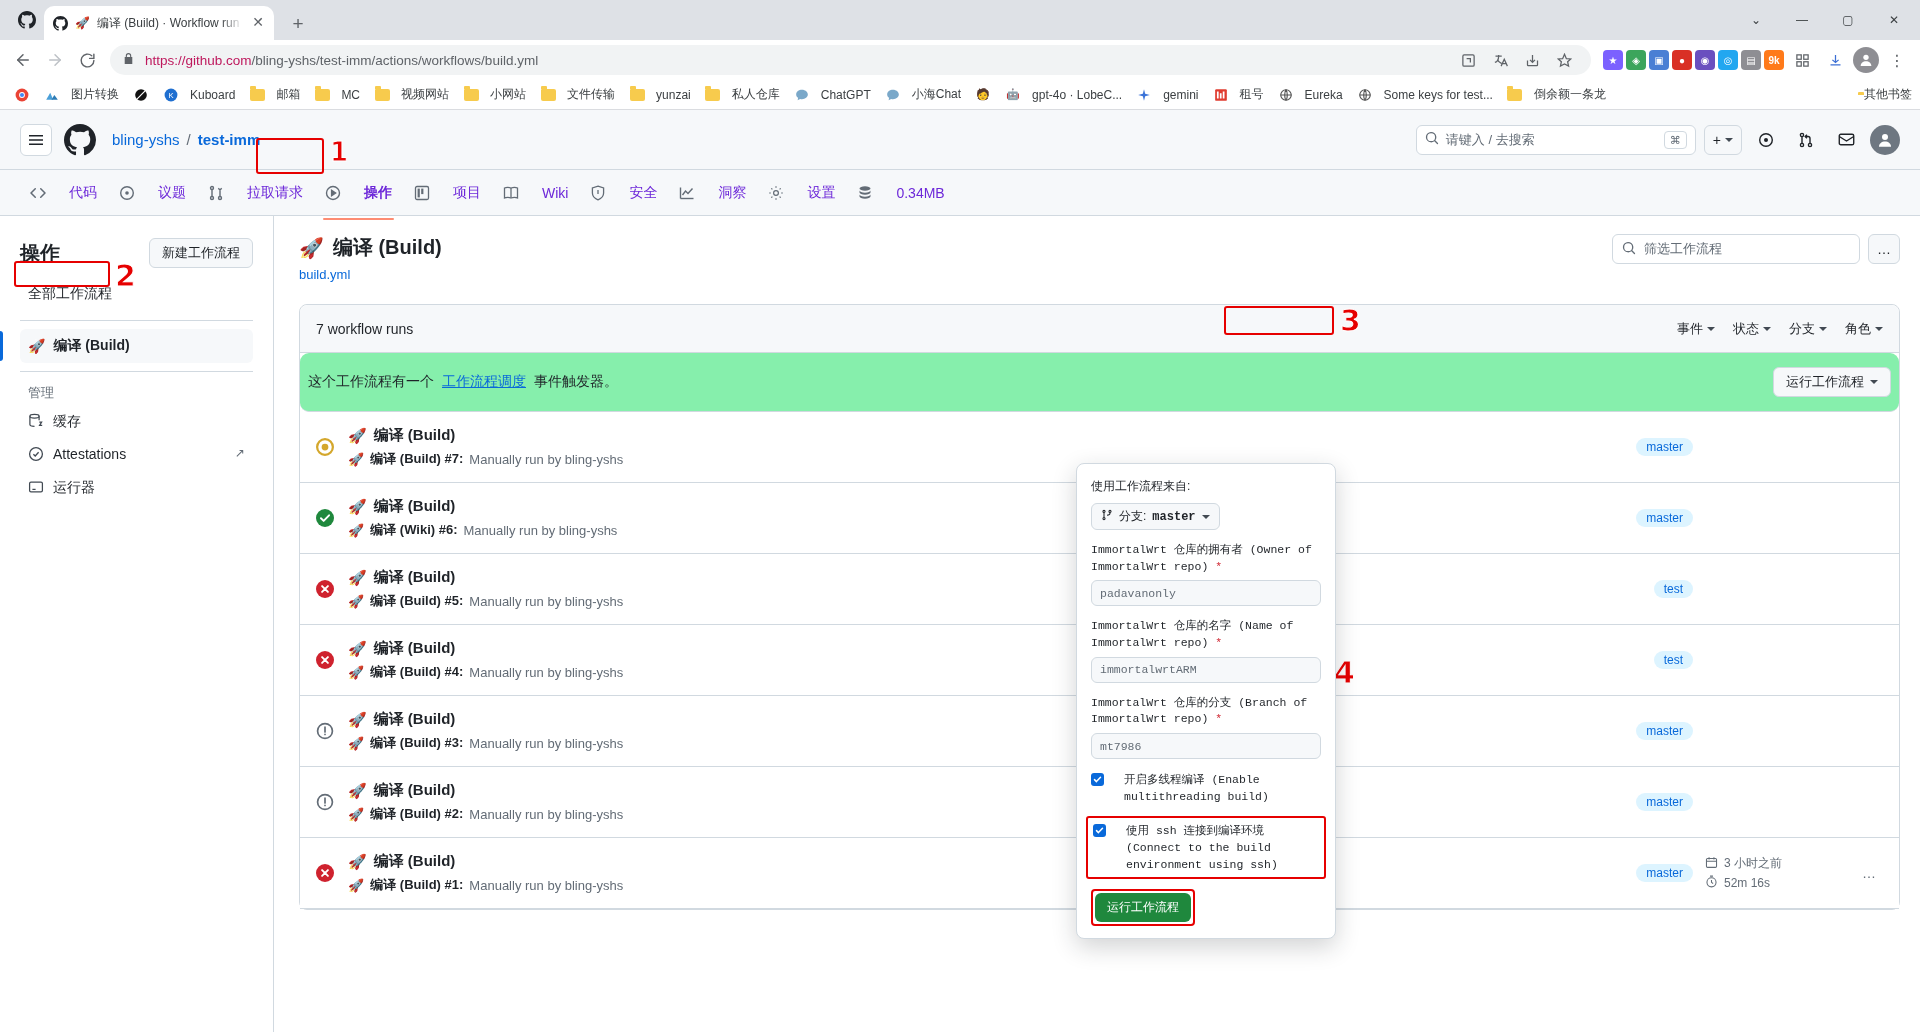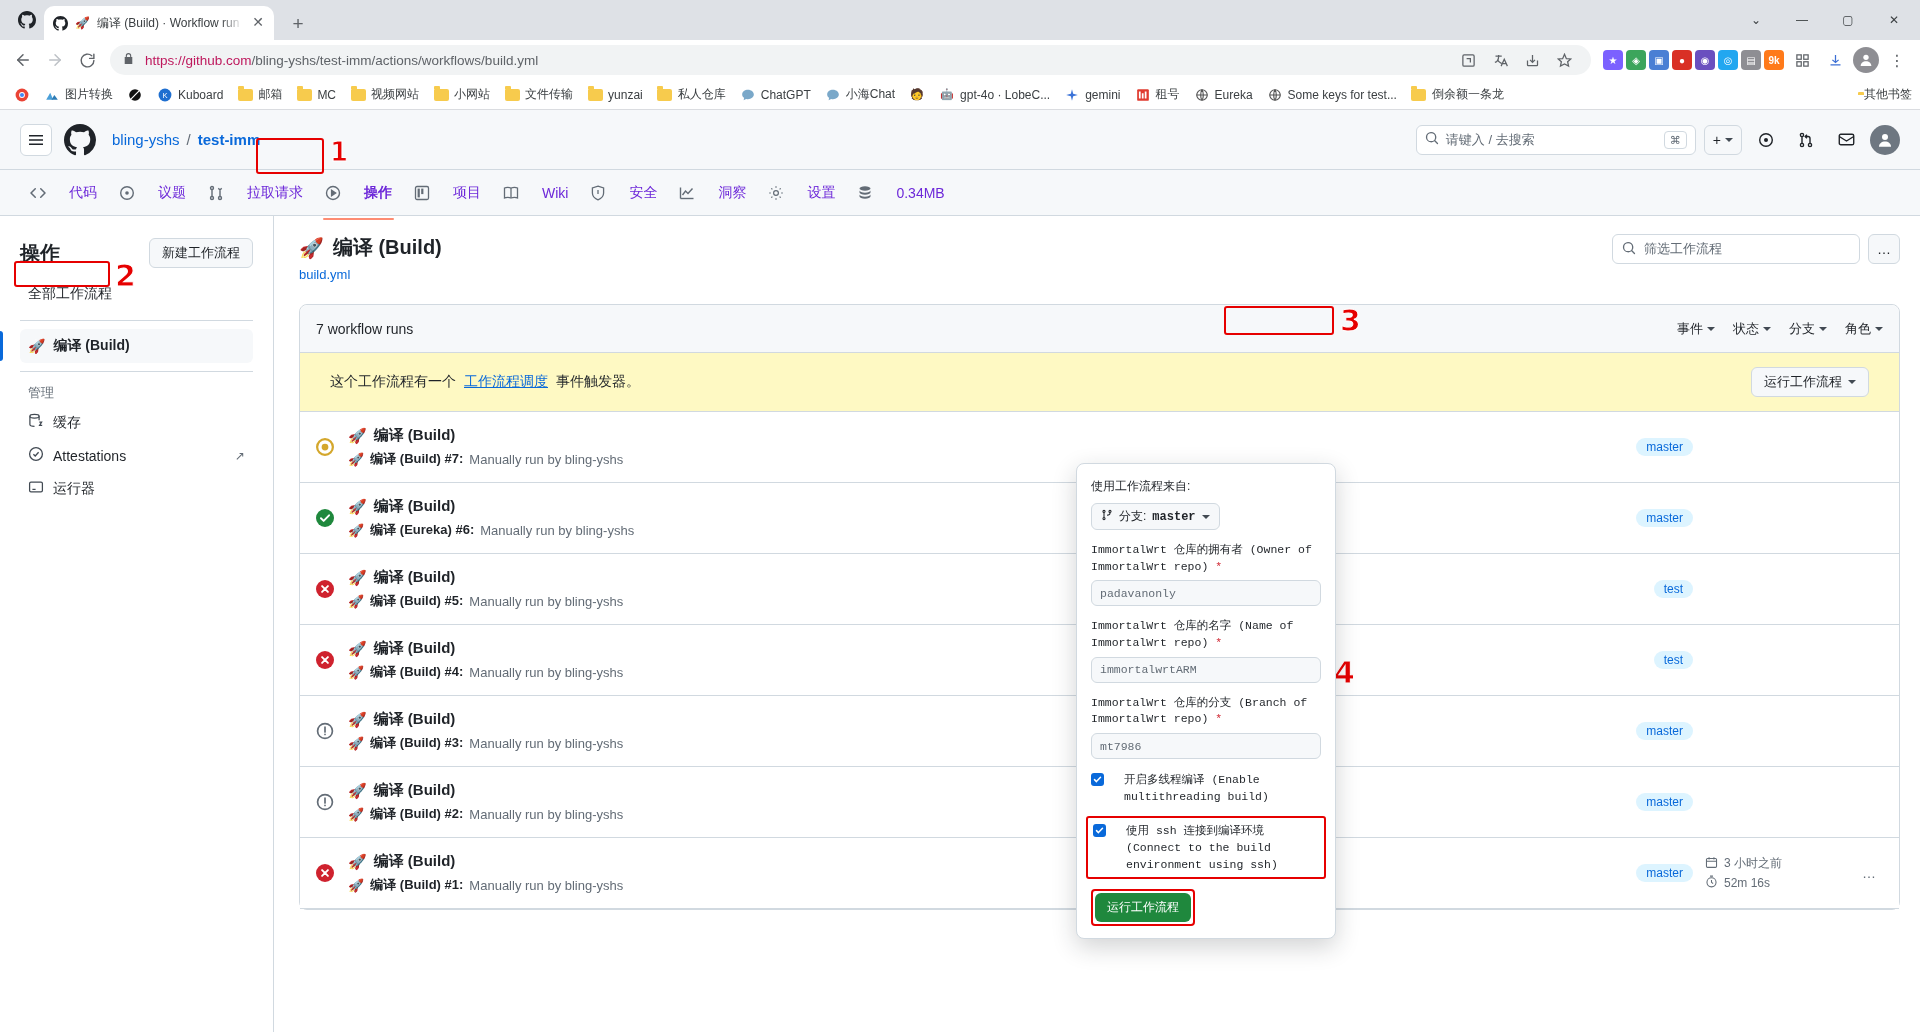--- a/index.html
+++ b/index.html
@@ -68,21 +68,21 @@
   .ext-ico { width:20px; height:20px; border-radius:4px; display:flex;
     align-items:center; justify-content:center; font-size:10px; color:#fff; font-weight:bold;}
   #profile-av { width:26px;height:26px;border-radius:50%;background:#8e8e93;
     display:flex;align-items:center;justify-content:center;color:#fff;font-size:12px;}
 
   #bookmarks {
     height: 30px; background: #fff; display: flex; align-items: center;
     padding: 0 8px; gap: 2px; font-size: 12px; color: #3c4043;
     border-bottom: 1px solid #dadce0; overflow: hidden;
   }
-  .bm { display:flex; align-items:center; gap:5px; padding: 3px 6px;
+  .bm { display:flex; align-items:center; gap:11px; padding: 3px 6px;
     border-radius: 4px; white-space: nowrap; flex: 0 0 auto; }
   .bm .bmico { width:16px; height:16px; flex:0 0 16px; display:flex;
     align-items:center; justify-content:center; font-size: 11px; }
   .folder-ico { width:15px;height:12px;background:#f7cb4d;border-radius:1px 2px 2px 2px; position:relative;}
   .folder-ico:before{content:"";position:absolute;top:-3px;left:0;width:6px;height:3px;background:#f7cb4d;border-radius:1px 1px 0 0;}
   #bm-right { margin-left: auto; display:flex; align-items:center; gap: 6px; }
 
   
   #gh { width: 1920px; height: calc(1032px - 110px); background: #fff;
     font-size: 14px; color: #1f2328; overflow: hidden; }
@@ -148,21 +148,21 @@
   #side-active-wrap { position: relative; padding: 0 0 0 0; }
   .side-wf {
     display:flex; align-items:center; gap:8px; padding: 8px 8px;
     border-radius: 6px; font-size: 14px; background: #f6f8fa; font-weight:600;
     position: relative;
   }
   .side-wf:before { content:""; position:absolute; left:-20px; top:2px; bottom:2px;
     width:3px; background:#0969da; border-radius:0 3px 3px 0;}
   #side-divider2 { height:1px; background:#d1d9e0; margin: 8px 0 12px; }
   .side-section-title { font-size: 13px; color:#636c76; padding: 0 8px 4px; }
-  .side-mgmt { display:flex; align-items:center; gap:9px; padding: 7px 8px;
+  .side-mgmt { display:flex; align-items:flex-start; gap:9px; padding: 7px 8px;
     border-radius:6px; font-size:14px; color:#1f2328;}
   .side-mgmt .ext { margin-left:auto; color:#636c76; font-size:12px;}
 
   #main { flex: 1; padding: 18px 20px 0 25px; min-width: 0; position: relative;}
   #main-head { display:flex; align-items:flex-start; }
   #wf-title { display:flex; align-items:center; gap: 9px; font-size: 20px; font-weight: 600; }
   #wf-file { font-size: 13px; color:#0969da; margin-top: 6px; }
   #main-head-right { margin-left:auto; display:flex; align-items:center; gap:8px; }
   #filter-box {
     width: 248px; height: 30px; border: 1px solid #d1d9e0; border-radius: 6px;
@@ -176,23 +176,23 @@
   #runs-head {
     height: 48px; background: #f6f8fa; border-bottom:1px solid #d1d9e0;
     border-radius: 8px 8px 0 0;
     display:flex; align-items:center; padding: 0 16px; font-size:14px;
   }
   #runs-head-right { margin-left:auto; display:flex; align-items:center; gap: 18px; font-size:13px;}
   .filt { display:flex; align-items:center; gap:4px; color:#1f2328;text-align:center; }
   .caret { width:0;height:0;border-left:4px solid transparent;border-right:4px solid transparent;
     border-top:4px solid #424a53; display:inline-block;}
   #dispatch-banner {
-    background: #fef9c3; border-bottom: 1px solid #d1d9e0;
-    padding: 14px 30px; display:flex; align-items:center; font-size:14px; color:#1f2328;
-    position: relative; min-height: 52px;
+    background: #86efac; border-bottom: 1px solid #d1d9e0;
+    padding: 14px 8px; display:flex; align-items:center; font-size:14px; color:#1f2328;
+    position: relative; min-height: 52px; border-radius: 9px;
   }
   #dispatch-banner a { color:#0969da; }
   #run-wf-btn {
     margin-left:auto; background:#f6f8fa; border:1px solid #d1d9e0; border-radius:6px;
     padding: 5px 12px; font-size:13px; display:flex; align-items:center; gap:6px;
   }
 
   .run-row { display:flex; align-items:center; padding: 14px 16px; border-bottom:1px solid #d1d9e0;
     min-height: 64px; background:#fff; }
   .run-row:last-child { border-bottom: none; border-radius: 0 0 8px 8px;}
@@ -813,21 +813,21 @@
                 <path d="M4.4 8.2 6.8 10.6 11.6 5.6" fill="none" stroke="#fff" stroke-width="1.7" stroke-linecap="round" stroke-linejoin="round"></path>
               </svg>
           </span>
           <div class="run-main">
             <div class="run-title">
                 <span>🚀</span>
                 <span>编译 (Build)</span>
               </div>
             <div class="run-sub">
                 <span>🚀</span>
-                <span class="rs-name">编译 (Eureka) #6:</span>
+                <span class="rs-name">编译 (Wiki) #6:</span>
                 <span>Manually run by bling-yshs</span>
               </div>
           </div>
           <span class="branch-chip">master</span>
           <div class="run-meta"></div>
           <div class="row-kebab"></div>
         </div>
 
         <div class="run-row">
           <span class="status-ico">

